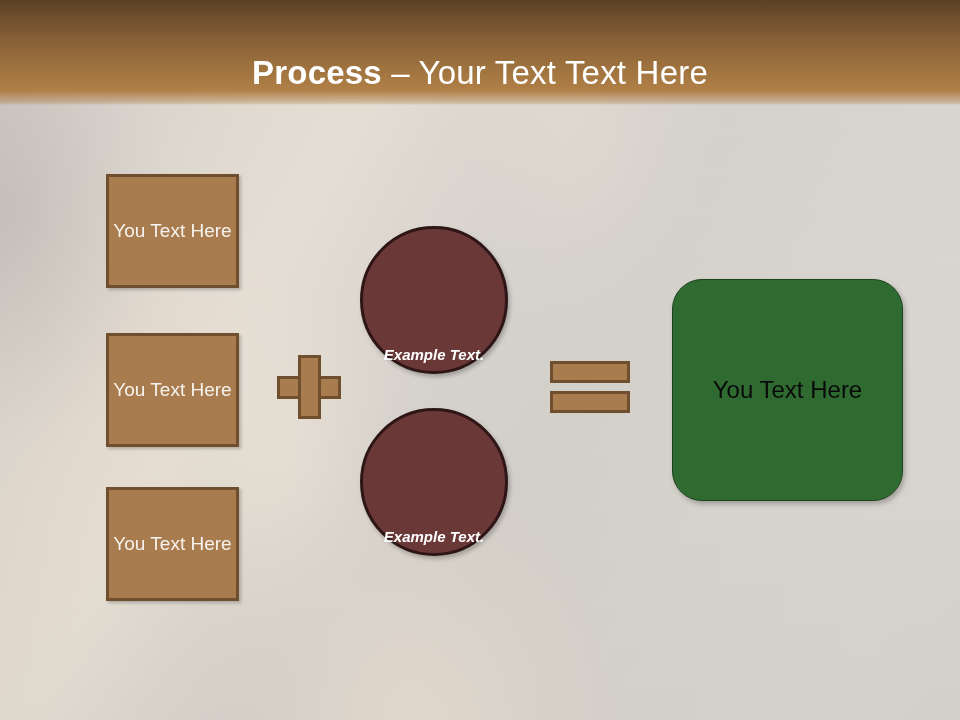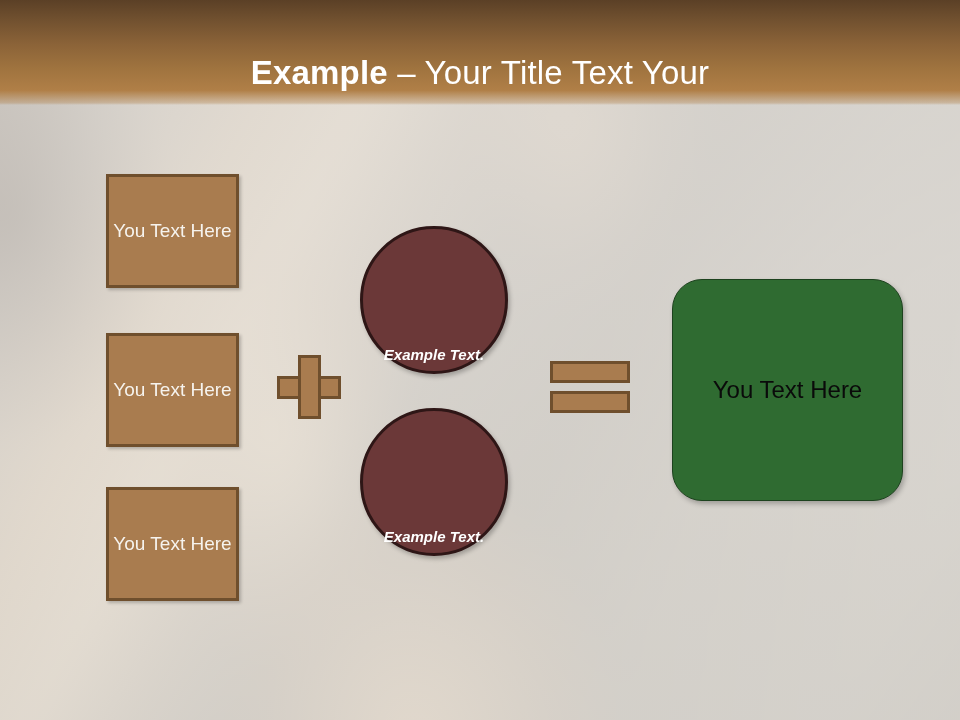--- a/index.html
+++ b/index.html
@@ -197,21 +197,21 @@
 </head>
 <body>
 
 <div id="slide">
 
   <div class="bg-photo"></div>
   <div class="bg-veil"></div>
 
   <div class="header-bar"></div>
   <div class="header-title">
-    <span class="t-bold">Example</span><span class="t-reg"> – Your Title Text Your</span>
+    <span class="t-bold">Process</span><span class="t-reg"> – Your Text Text Here</span>
   </div>
 
   <div class="brown-box" id="box1">
     <span>You Text Here</span>
   </div>
   <div class="brown-box" id="box2">
     <span>You Text Here</span>
   </div>
   <div class="brown-box" id="box3">
     <span>You Text Here</span>

